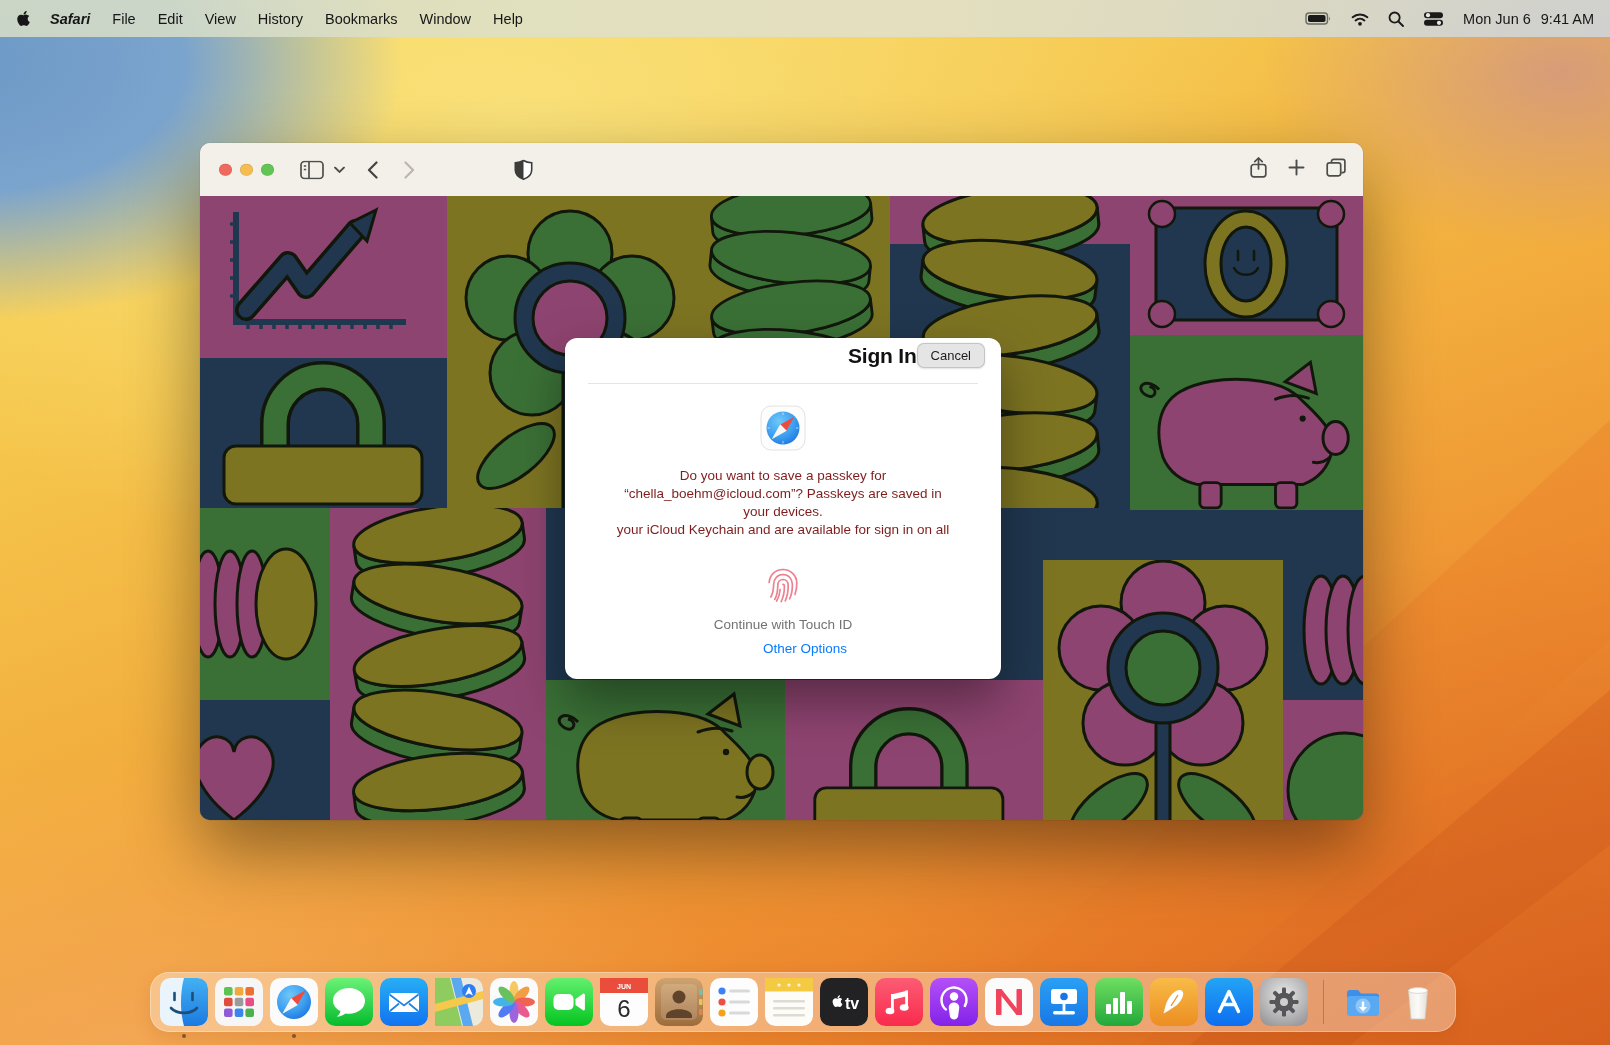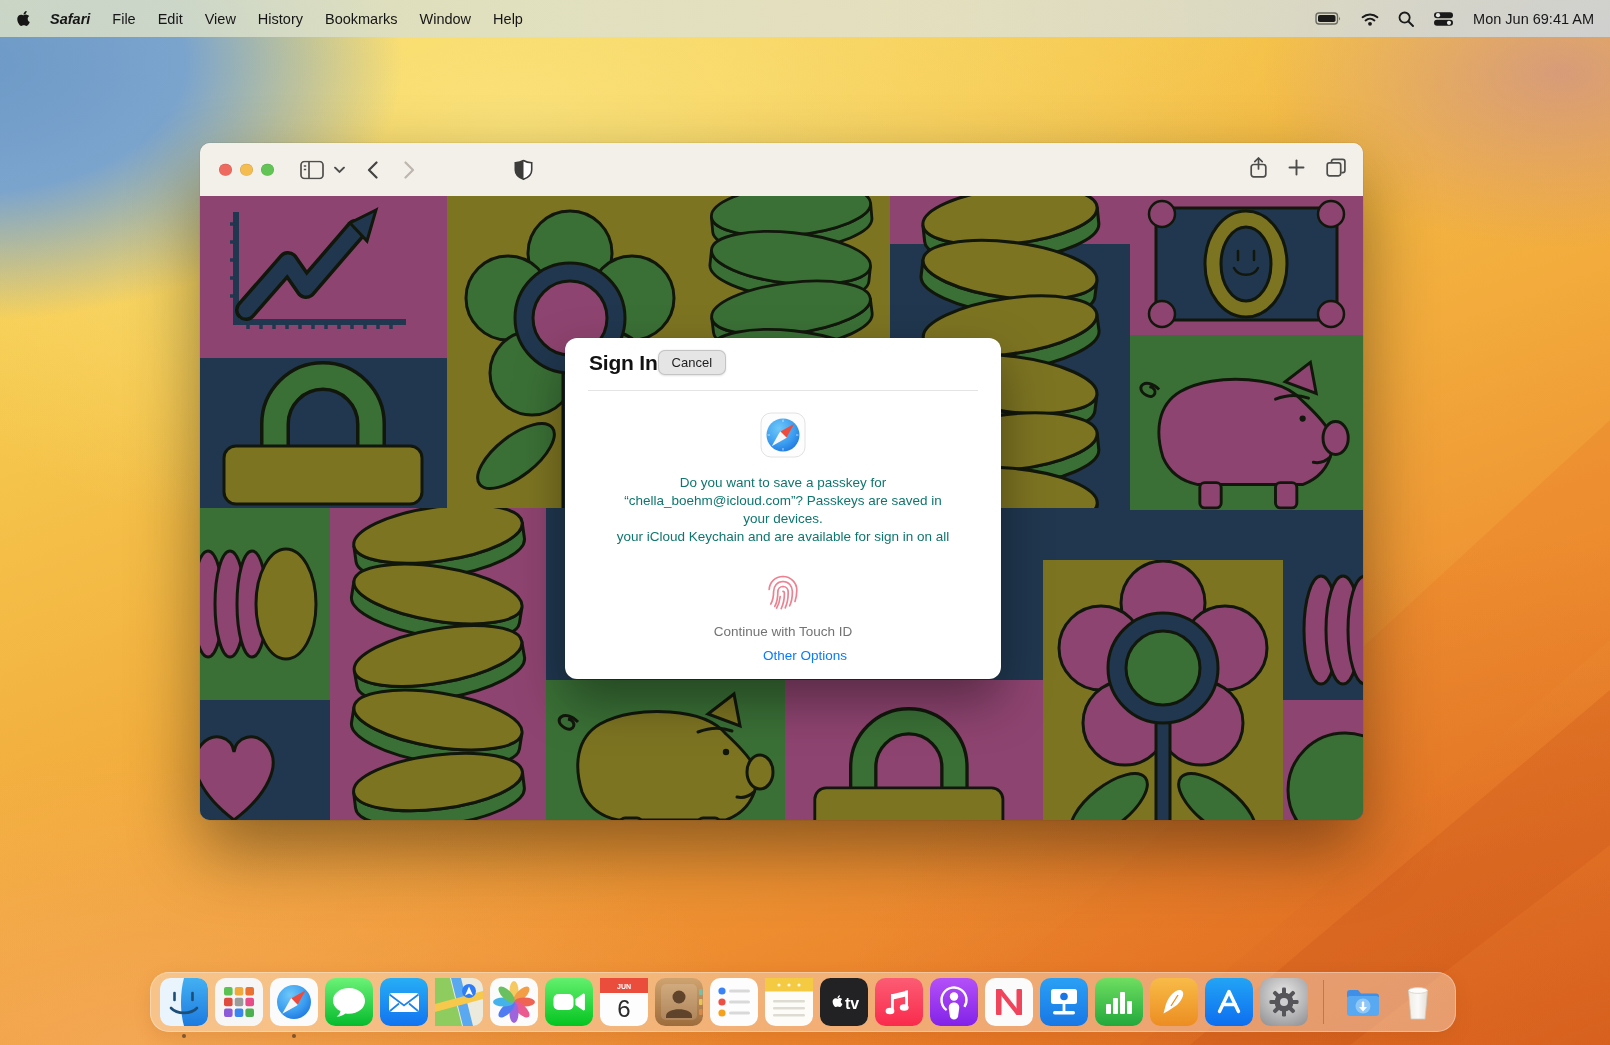--- a/index.html
+++ b/index.html
@@ -20,21 +20,21 @@
   .menubar{position:absolute;top:0;left:0;right:0;height:37px;display:flex;align-items:center;
     padding:0 16px;box-sizing:border-box;color:#161616;font-size:14.5px;
     background:linear-gradient(to right,rgba(214,221,198,.88),rgba(224,226,210,.82) 55%,rgba(205,216,224,.85));
     z-index:50;}
   .mb-left{display:flex;align-items:center;}
   .mb-item{padding:0 11px;}
   .mb-app{font-weight:700;font-style:italic;}
   .mb-apple{margin-right:8px;display:flex;align-items:center;}
   .mb-right{margin-left:auto;display:flex;align-items:center;gap:19px;}
   .mb-right .stat{display:flex;align-items:center;}
-  .mb-clock{display:flex;}
+  .mb-clock{display:flex;gap:10px;}
 
   
   .window{position:absolute;left:200px;top:143px;width:1163px;height:677px;border-radius:10px;
     overflow:hidden;box-shadow:0 30px 70px rgba(0,0,0,.42),0 0 1px rgba(0,0,0,.45);background:#f3f0ea;z-index:10;}
   .toolbar{position:relative;height:53px;background:#f3f0ea;border-bottom:1px solid #d8d3ca;}
   .traffic{position:absolute;left:19px;top:50%;transform:translateY(-50%);display:flex;gap:8.5px;}
   .tl{width:12.5px;height:12.5px;border-radius:50%;box-shadow:inset 0 0 0 .5px rgba(0,0,0,.15);}
   .tl.red{background:#ee6a5f;}.tl.yellow{background:#f5bd4f;}.tl.green{background:#61c454;}
   .tb-ic{position:absolute;top:50%;transform:translateY(-50%);display:flex;align-items:center;justify-content:center;}
   .urlfield{position:absolute;left:348px;top:11px;width:468px;height:31px;box-sizing:border-box;
@@ -53,27 +53,27 @@
   .petal{fill:var(--petal);stroke:var(--art_line);stroke-width:3;}
   .f-ring{fill:var(--art_navy);stroke:var(--art_line);stroke-width:3;}
   .f-center{fill:var(--flower-center);stroke:var(--art_line);stroke-width:3;}
   .leaf{fill:var(--art_green);stroke:var(--art_line);stroke-width:3;}
   .stem{fill:var(--art_navy);stroke:var(--art_line);stroke-width:3;}
   .ol{stroke:var(--art_line);}
 
   
   .dialog{position:absolute;left:565px;top:338px;width:436px;height:341px;background:#fff;border-radius:12px;
     box-shadow:0 22px 50px rgba(0,0,0,.38),0 0 1px rgba(0,0,0,.25);z-index:40;box-sizing:border-box;}
-  .dlg-head{display:flex;align-items:center;justify-content:flex-start;padding:12px 16px 0 24px;}
+  .dlg-head{display:flex;align-items:center;justify-content:flex-end;padding:5px 16px 0 24px;}
   .dlg-title{font-size:21px;font-weight:700;color:#111;letter-spacing:-.2px;}
   .dlg-cancel{font-size:13px;color:#1d1d1f;background:#e5e5e5;border:1px solid rgba(0,0,0,.14);border-radius:7px;
     padding:4px 13px;box-shadow:0 .5px 2px rgba(0,0,0,.12);cursor:default;}
   .dlg-div{height:1px;background:#e4e4e4;margin:15px 23px 0 23px;}
   .dlg-appicon{margin:21px auto 0;width:46px;height:46px;display:block;}
-  .dlg-msg{margin:16px auto 0;text-align:center;font-size:13.5px;line-height:18px;color:#0f766e;}
+  .dlg-msg{margin:16px auto 0;text-align:center;font-size:13.5px;line-height:18px;color:#7f1d1d;}
   .dlg-finger{margin:23px auto 0;width:44px;height:44px;display:block;}
   .dlg-touch{margin-top:11px;text-align:center;font-size:13.5px;color:#737373;}
   .dlg-other{margin-top:9px;text-align:center;font-size:13.5px;color:var(--accent_blue);cursor:default;padding-left:44px;}
 
   
   .dock{position:absolute;left:150px;top:972px;width:1306px;height:60px;border-radius:19px;
     background:rgba(253,240,227,.40);box-shadow:inset 0 0 0 1px rgba(255,255,255,.30),0 6px 18px rgba(120,50,10,.12);
     display:flex;align-items:center;padding:0 10px;box-sizing:border-box;gap:7px;z-index:30;}
   .dock-item{width:48px;height:48px;flex:0 0 auto;position:relative;}
   .dock-item svg{display:block;}

